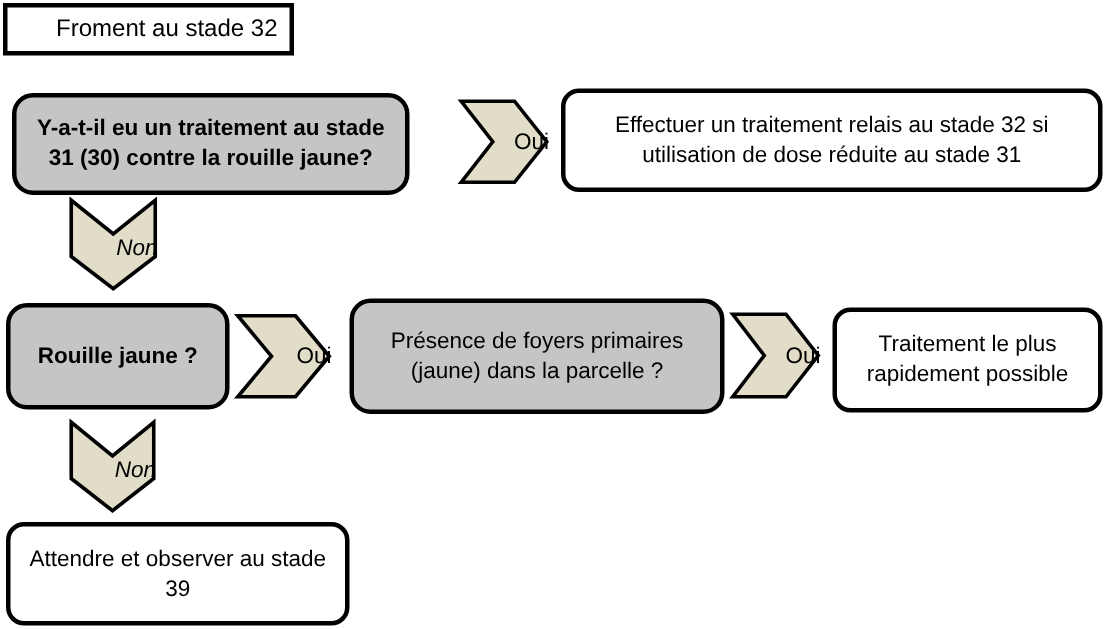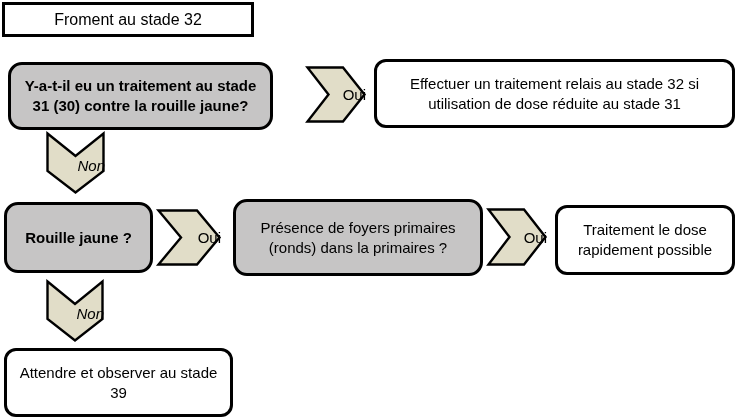--- a/index.html
+++ b/index.html
@@ -20,23 +20,24 @@
     position:absolute;
     box-sizing:border-box;
     display:flex;align-items:center;justify-content:center;
     text-align:center;
     font-size:15px;line-height:1.32;
     background:var(--result_fill);
     border:3px solid var(--border);
   }
   .node .txt{display:block;padding:0 8px;}
   .start{
-    left:2px;top:2px;width:252px;height:35px;
+    left:2px;top:2px;width:194px;height:35px;
     font-size:16px;
     border-radius:0;
+    justify-content:flex-end;
   }
   .question{
     background:var(--question_fill);
     border-radius:14px;
   }
   .result{
     border-radius:12px;
   }
   .q1{left:8px;top:62px;width:265px;height:68px;font-weight:bold;}
   .r1{left:374px;top:59px;width:361px;height:69px;}
@@ -104,32 +105,32 @@
   </div>
 
   <div class="chevron chev-right oui2">
     <svg viewBox="0 0 64 57" preserveAspectRatio="none" aria-hidden="true">
       <polygon points="1.5,1.5 40,1.5 62.5,28.5 40,55.5 1.5,55.5 24,28.5"></polygon>
     </svg>
     <span class="chev-label">Oui</span>
   </div>
 
   <div class="node question q3">
-    <span class="txt">Présence de foyers primaires (ronds) dans la primaires ?</span>
+    <span class="txt">Présence de foyers primaires (jaune) dans la parcelle ?</span>
   </div>
 
   <div class="chevron chev-right oui3">
     <svg viewBox="0 0 60 58" preserveAspectRatio="none" aria-hidden="true">
       <polygon points="1.5,1.5 37,1.5 58.5,29 37,56.5 1.5,56.5 22.5,29"></polygon>
     </svg>
     <span class="chev-label">Oui</span>
   </div>
 
   <div class="node result r2">
-    <span class="txt">Traitement le dose rapidement possible</span>
+    <span class="txt">Traitement le plus rapidement possible</span>
   </div>
 
   <div class="chevron chev-down non2">
     <svg viewBox="0 0 58 62" preserveAspectRatio="none" aria-hidden="true">
       <polygon points="1.5,1.5 29,24 56.5,1.5 56.5,39 29,60.5 1.5,39"></polygon>
     </svg>
     <span class="chev-label">Non</span>
   </div>
 
   <div class="node result r3">

